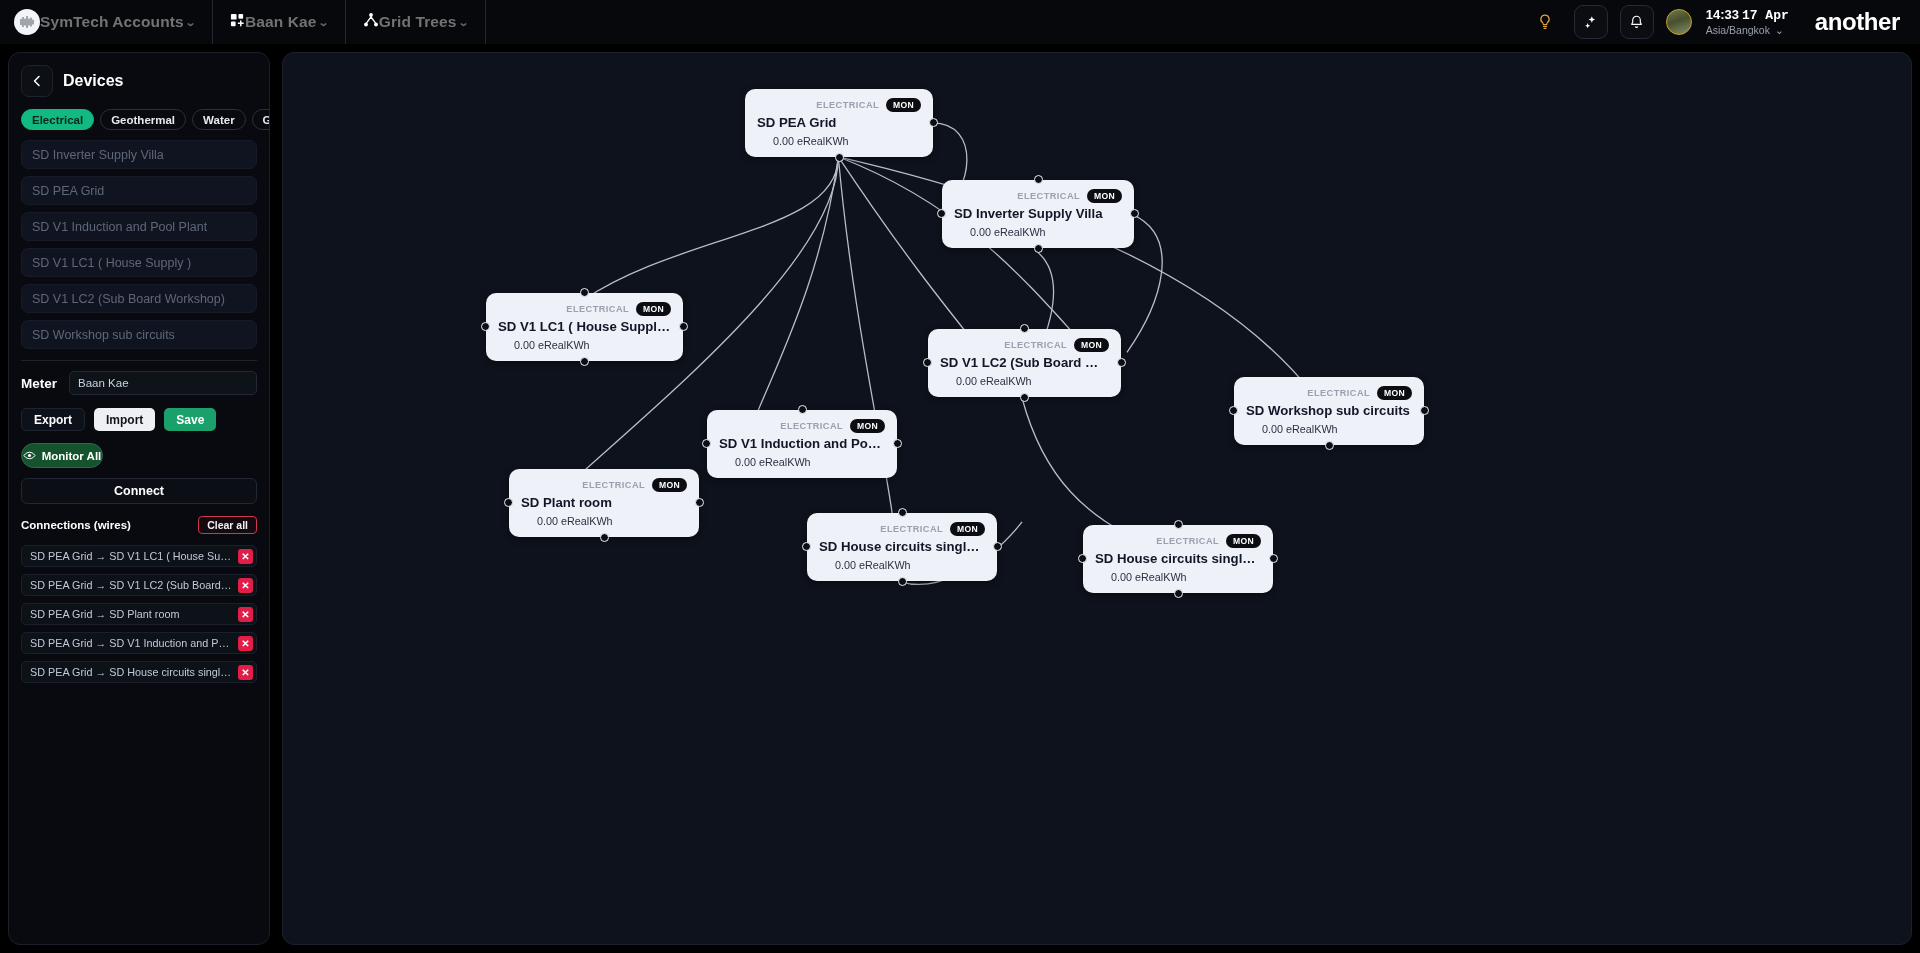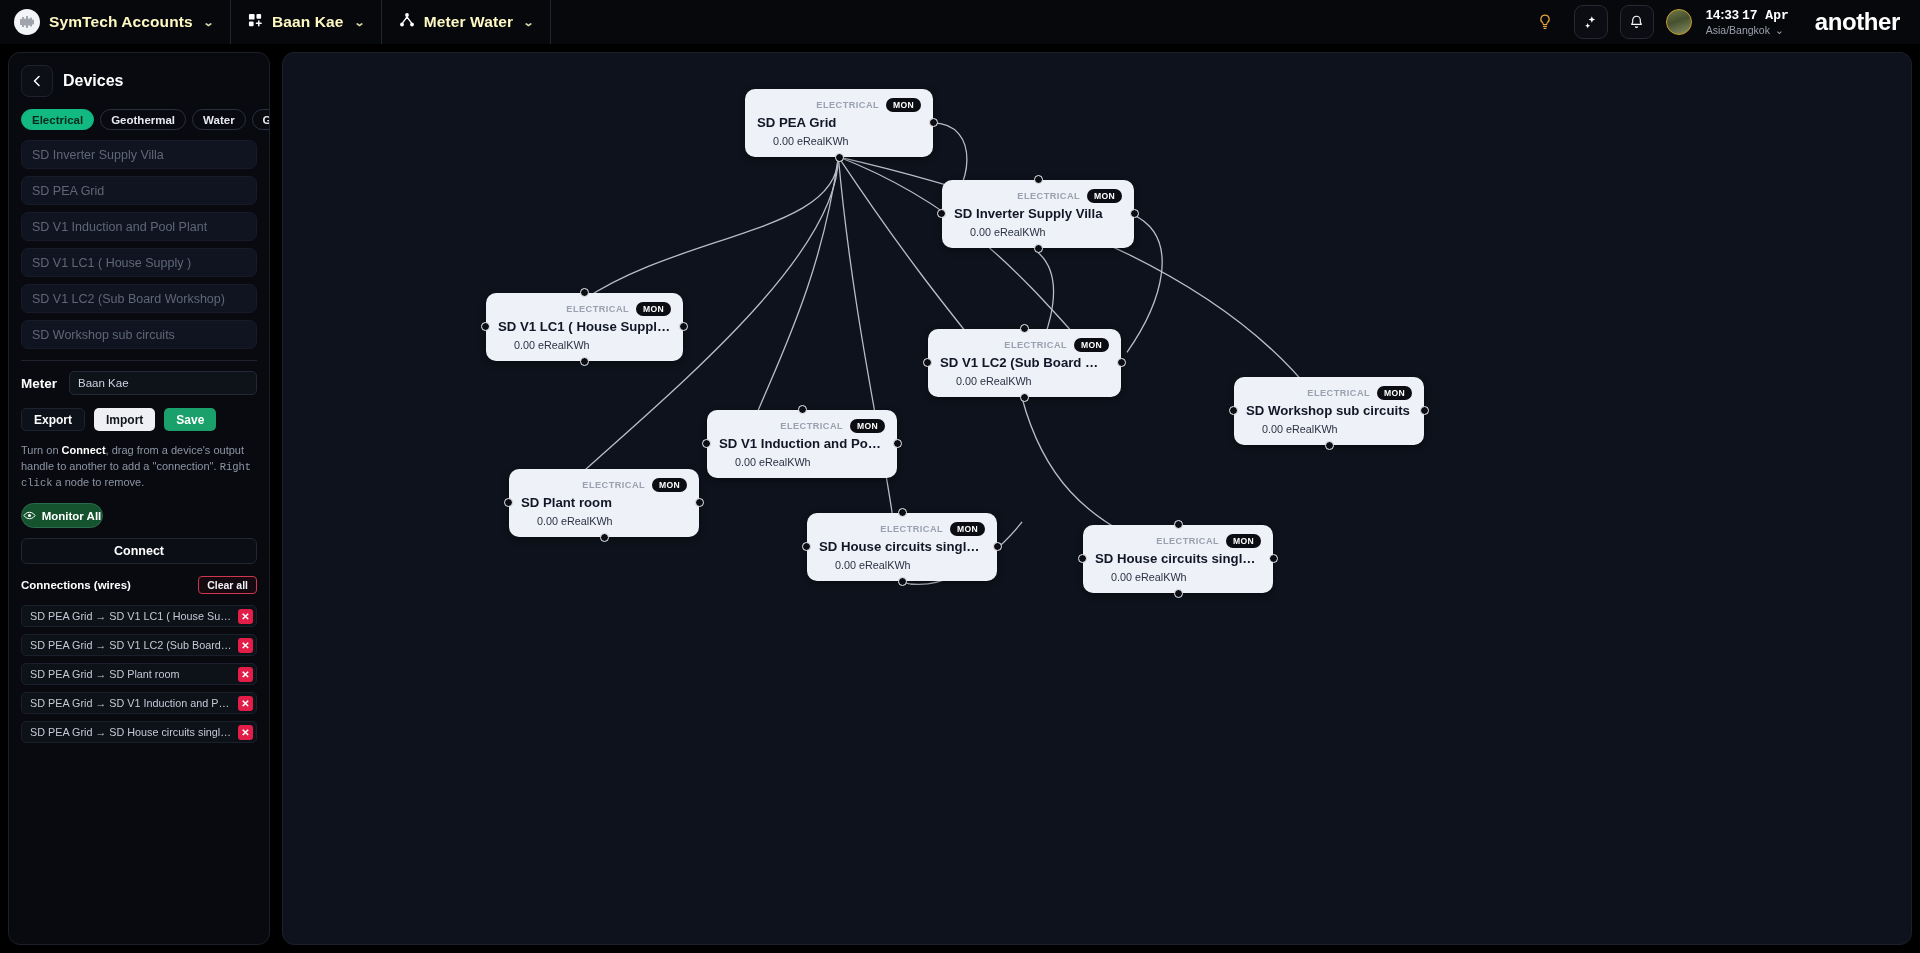--- a/index.html
+++ b/index.html
@@ -14,23 +14,23 @@
   .topbar {
     position: absolute; top: 0; left: 0;
     width: 1920px; height: 44px;
     background: #07080c;
     display: flex; align-items: center;
   }
   .tb-group {
     display: flex; align-items: center; height: 44px;
   }
   .tb-item {
-    display: flex; align-items: center; gap: 9px;
+    display: flex; align-items: center; gap: 0;
     height: 44px; padding: 0 17px;
-    color: #fef9c3; font-size: 15.5px; font-weight: 600;
+    color: #737373; font-size: 15.5px; font-weight: 600;
     letter-spacing: .1px;
     border-right: 1px solid #23262e;
   }
   .tb-item:first-child { padding-left: 14px; }
   .logo-circle {
     width: 26px; height: 26px; border-radius: 50%;
     background: #f2f4f7;
     display: flex; align-items: center; justify-content: center;
     overflow: hidden;
   }
@@ -255,21 +255,21 @@
 
     <div class="tb-item">
       <span>
         <svg width="16" height="16" viewBox="0 0 16 16">
           <circle cx="8" cy="3" r="1.9" fill="#ffffff"></circle>
           <circle cx="3" cy="12.5" r="1.9" fill="#ffffff"></circle>
           <circle cx="13" cy="12.5" r="1.9" fill="#ffffff"></circle>
           <path d="M8 5 L3.6 10.9 M8 5 L12.4 10.9" stroke="#ffffff" stroke-width="1.3" stroke-linecap="round"></path>
         </svg>
       </span>
-      <span>Meter Water</span>
+      <span>Grid Trees</span>
       <span class="chev">⌄</span>
     </div>
   </div>
 
   <div class="tb-spacer"></div>
 
   <div class="tb-right">
     <div class="icon-btn">
       <svg width="20" height="20" viewBox="0 0 20 20">
         <path d="M10 3.2a4.1 4.1 0 0 0-2.5 7.4c.5.4.8 1 .8 1.6v.3h3.4v-.3c0-.6.3-1.2.8-1.6A4.1 4.1 0 0 0 10 3.2z" fill="none" stroke="#e6a23c" stroke-width="1.2"></path>
@@ -335,23 +335,20 @@
     <span class="tree-label">Meter</span>
     <input class="tree-input" type="text" value="Baan Kae" style="">
   </div>
 
   <div class="btn-row">
     <div class="btn btn-export">Export</div>
     <div class="btn btn-import">Import</div>
     <div class="btn btn-save">Save</div>
   </div>
 
-  <div class="helper">
-    <span>Turn on </span><b>Connect</b><span>, drag from a device's output handle to another to add a "connection". </span><span class="mono">Right click</span><span> a node to remove.</span>
-  </div>
 
   <div class="monitor-btn">
     <svg width="13" height="13" viewBox="0 0 16 16">
       <path d="M1.2 8S3.6 4 8 4s6.8 4 6.8 4-2.4 4-6.8 4S1.2 8 1.2 8z" fill="none" stroke="#ffffff" stroke-width="1.2"></path>
       <circle cx="8" cy="8" r="1.9" fill="#ffffff"></circle>
     </svg>
     <span>Monitor All</span>
   </div>
 
   <div class="connect-btn">Connect</div>

